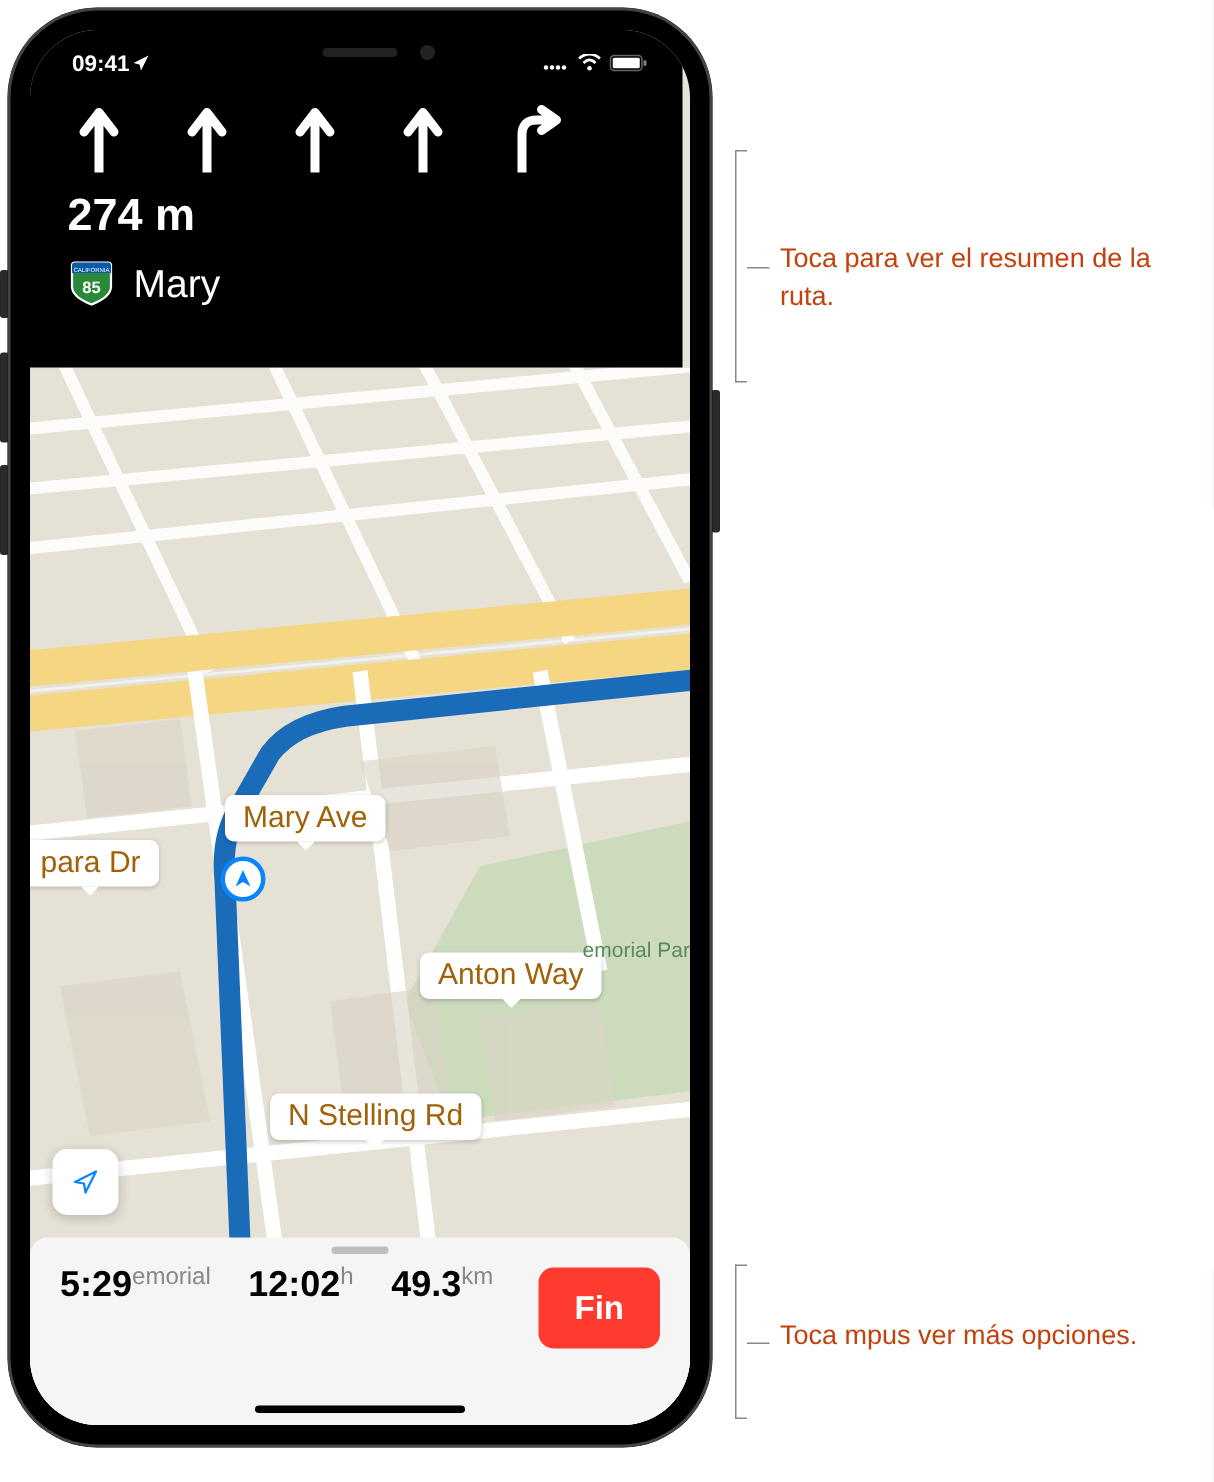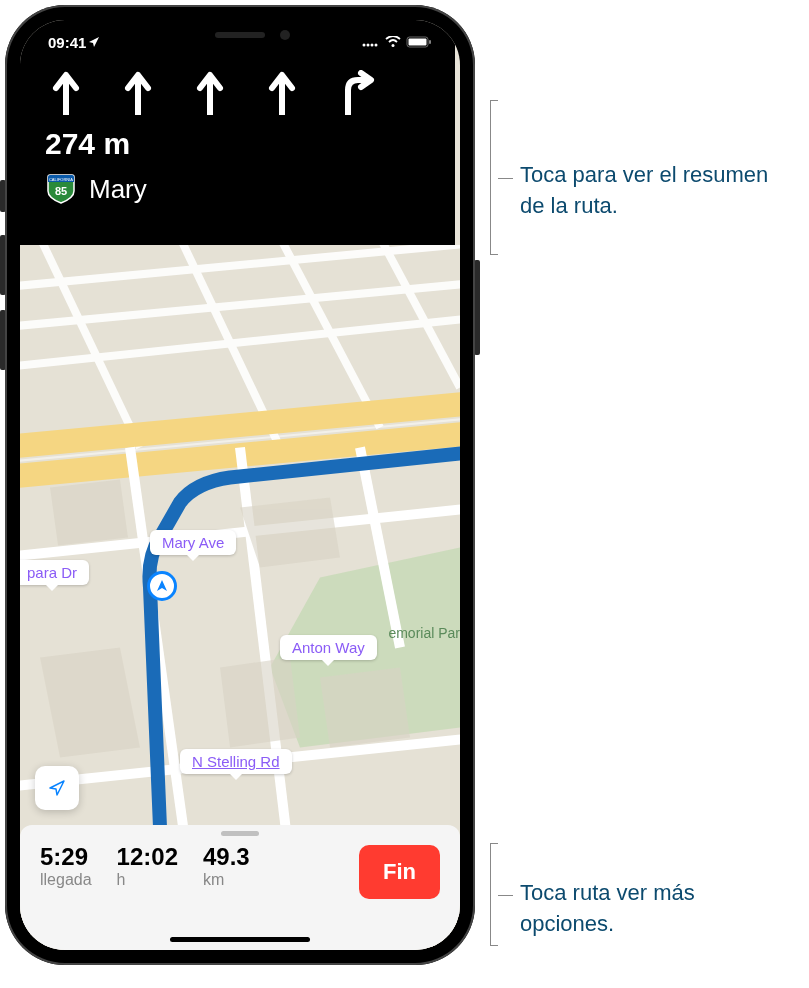--- a/index.html
+++ b/index.html
@@ -162,22 +162,22 @@
     .map-svg {
       width: 100%;
       height: 100%;
     }
     
     .street-label {
       position: absolute;
       background: #fff;
       padding: 4px 12px;
       border-radius: 6px;
-      font-size: 15px;
-      color: #8b5cf6;
+      font-size: 20px;
+      color: #a16207;
       box-shadow: 0 1px 3px rgba(0,0,0,0.2);
     }
     
     .street-label::after {
       content: '';
       position: absolute;
       bottom: -6px;
       left: 50%;
       transform: translateX(-50%);
       border: 6px solid transparent;
@@ -248,21 +248,21 @@
     }
     
     .trip-stats {
       display: flex;
       gap: 25px;
       flex: 1;
     }
     
     .stat-block {
       display: flex;
-      flex-direction: column;
+      flex-direction: row;
       justify-content: space-between;
     }
     
     .stat-value {
       font-size: 24px;
       font-weight: 600;
       color: #000;
     }
     
     .stat-label {
@@ -288,22 +288,22 @@
       transform: translateX(-50%);
       width: 140px;
       height: 5px;
       background: #000;
       border-radius: 3px;
       z-index: 60;
     }
     
     .callout {
       position: absolute;
-      font-size: 22px;
-      color: #0c4a6e;
+      font-size: 18px;
+      color: #c2410c;
       line-height: 1.4;
       width: 260px;
     }
     
     .callout-line {
       position: absolute;
       border-top: 1px solid #888;
     }
     
     .callout-bracket {
@@ -437,38 +437,38 @@
       <div class="current-location" style="top:326px; left:127px;">
         <svg width="14" height="14" viewBox="0 0 14 14">
           <path d="M7 1 L12 12 L7 9 L2 12 Z" fill="#0a84ff"></path>
         </svg>
       </div>
       
       
       <div class="street-label" style="top:285px; left:130px;">Mary Ave</div>
       <div class="street-label" style="top:315px; left:-5px;">para Dr</div>
       <div class="street-label" style="top:390px; left:260px;">Anton Way</div>
-      <div class="street-label" style="top:504px; left:160px;text-decoration:underline;">N Stelling Rd</div>
+      <div class="street-label" style="top:484px; left:160px;">N Stelling Rd</div>
       
       <div class="park-label">emorial Par</div>
       
       
       <div class="tracking-button">
         <svg width="20" height="20" viewBox="0 0 20 20">
           <path d="M3 10 L17 3 L10 17 L9 11 Z" fill="none" stroke="#0a84ff" stroke-width="1.5" stroke-linejoin="round"></path>
         </svg>
       </div>
       
       
       <div class="bottom-panel">
         <div class="panel-grabber"></div>
         <div class="trip-stats">
           <div class="stat-block">
             <span class="stat-value">5:29</span>
-            <span class="stat-label">llegada</span>
+            <span class="stat-label">emorial</span>
           </div>
           <div class="stat-block">
             <span class="stat-value">12:02</span>
             <span class="stat-label">h</span>
           </div>
           <div class="stat-block">
             <span class="stat-value">49.3</span>
             <span class="stat-label">km</span>
           </div>
         </div>
@@ -480,13 +480,13 @@
 
   </div>
 </div>
 
 <div class="callout-bracket" style="left:490px; top:100px; height:155px;"></div>
 <div class="callout-line" style="left:498px; top:178px; width:15px;"></div>
 <div class="callout" style="left:520px; top:160px;">Toca para ver el resumen de la ruta.</div>
 
 <div class="callout-bracket" style="left:490px; top:843px; height:103px;"></div>
 <div class="callout-line" style="left:498px; top:895px; width:15px;"></div>
-<div class="callout" style="left:520px; top:878px;">Toca ruta ver más opciones.</div>
+<div class="callout" style="left:520px; top:878px;">Toca mpus ver más opciones.</div>
 
 </body></html>

